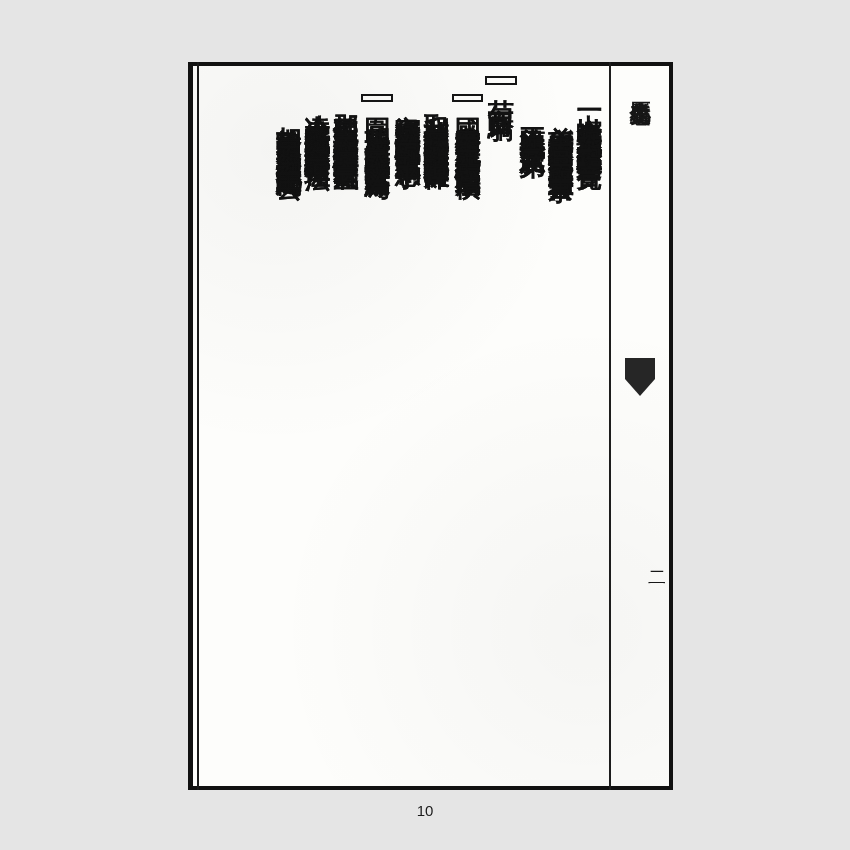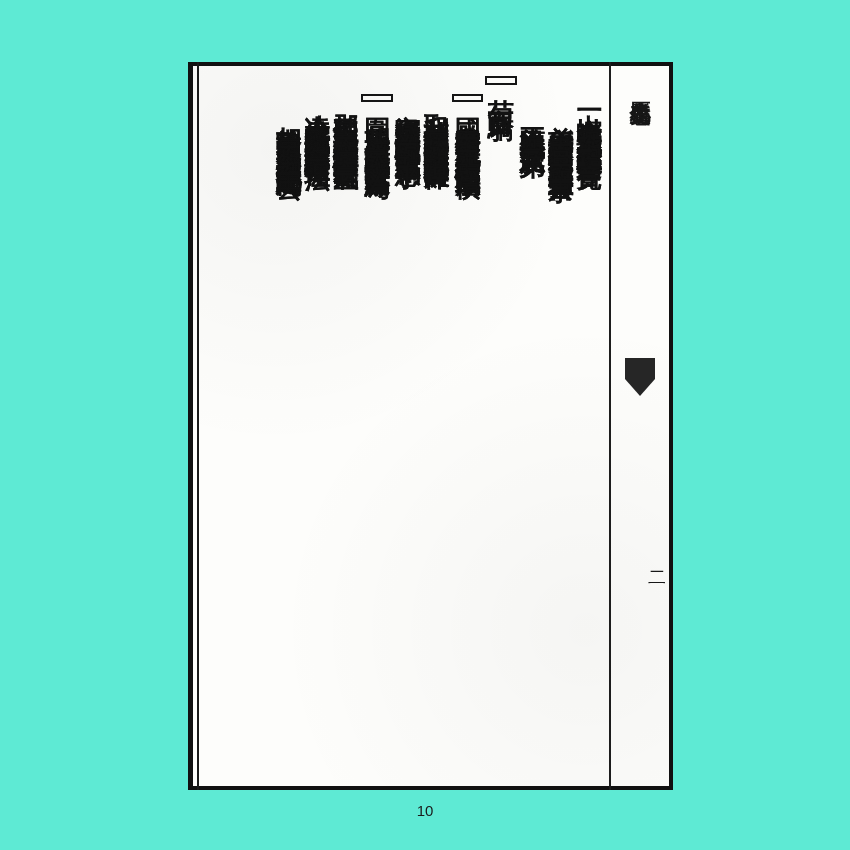--- a/index.html
+++ b/index.html
@@ -15,21 +15,21 @@
     overflow: hidden;
   }
 
   
   #scan-page {
     position: absolute;
     left: 0;
     top: 0;
     width: 850px;
     height: 850px;
-    background: #5eead4;
+    background: #e5e5e5;
   }
 
   
   #scan-block {
     position: absolute;
     left: 188px;
     top: 62px;
     width: 485px;
     height: 728px;
     background: #fdfdfb;

